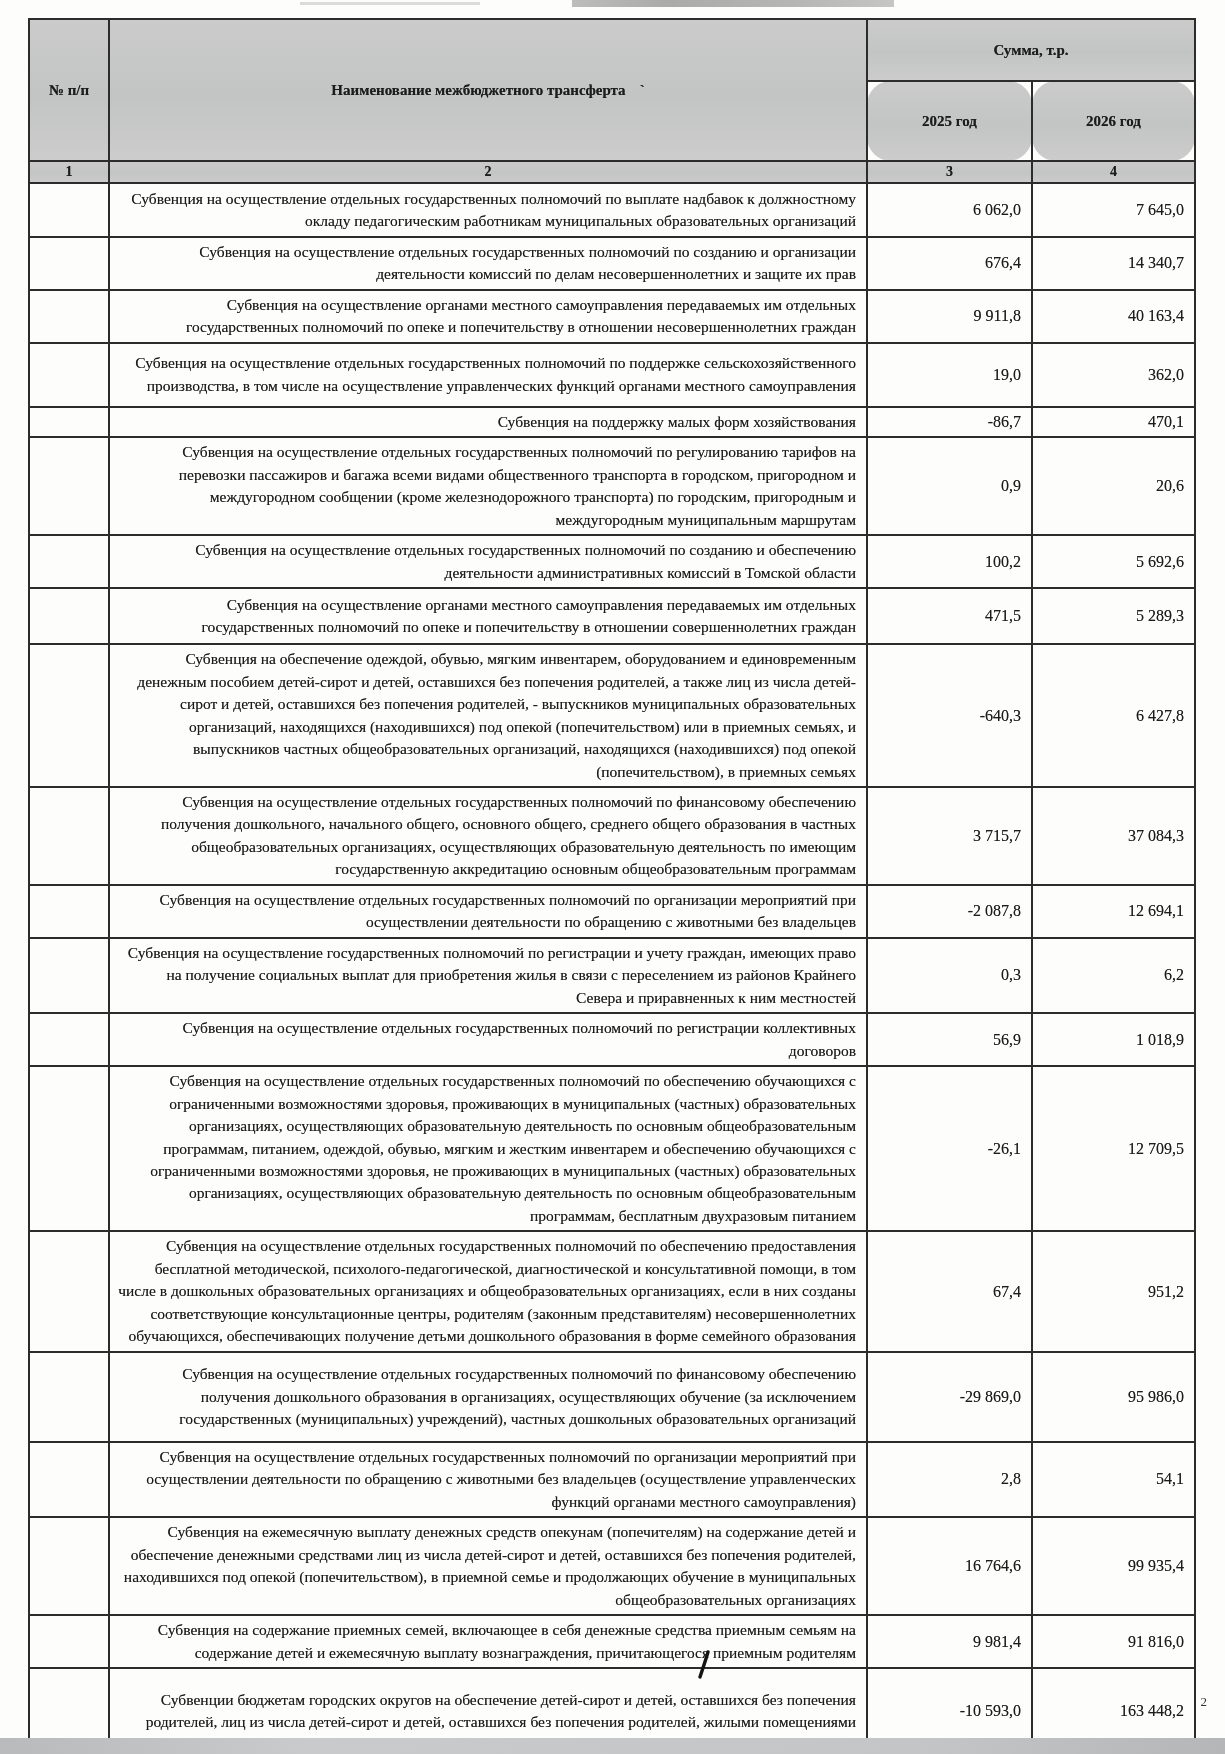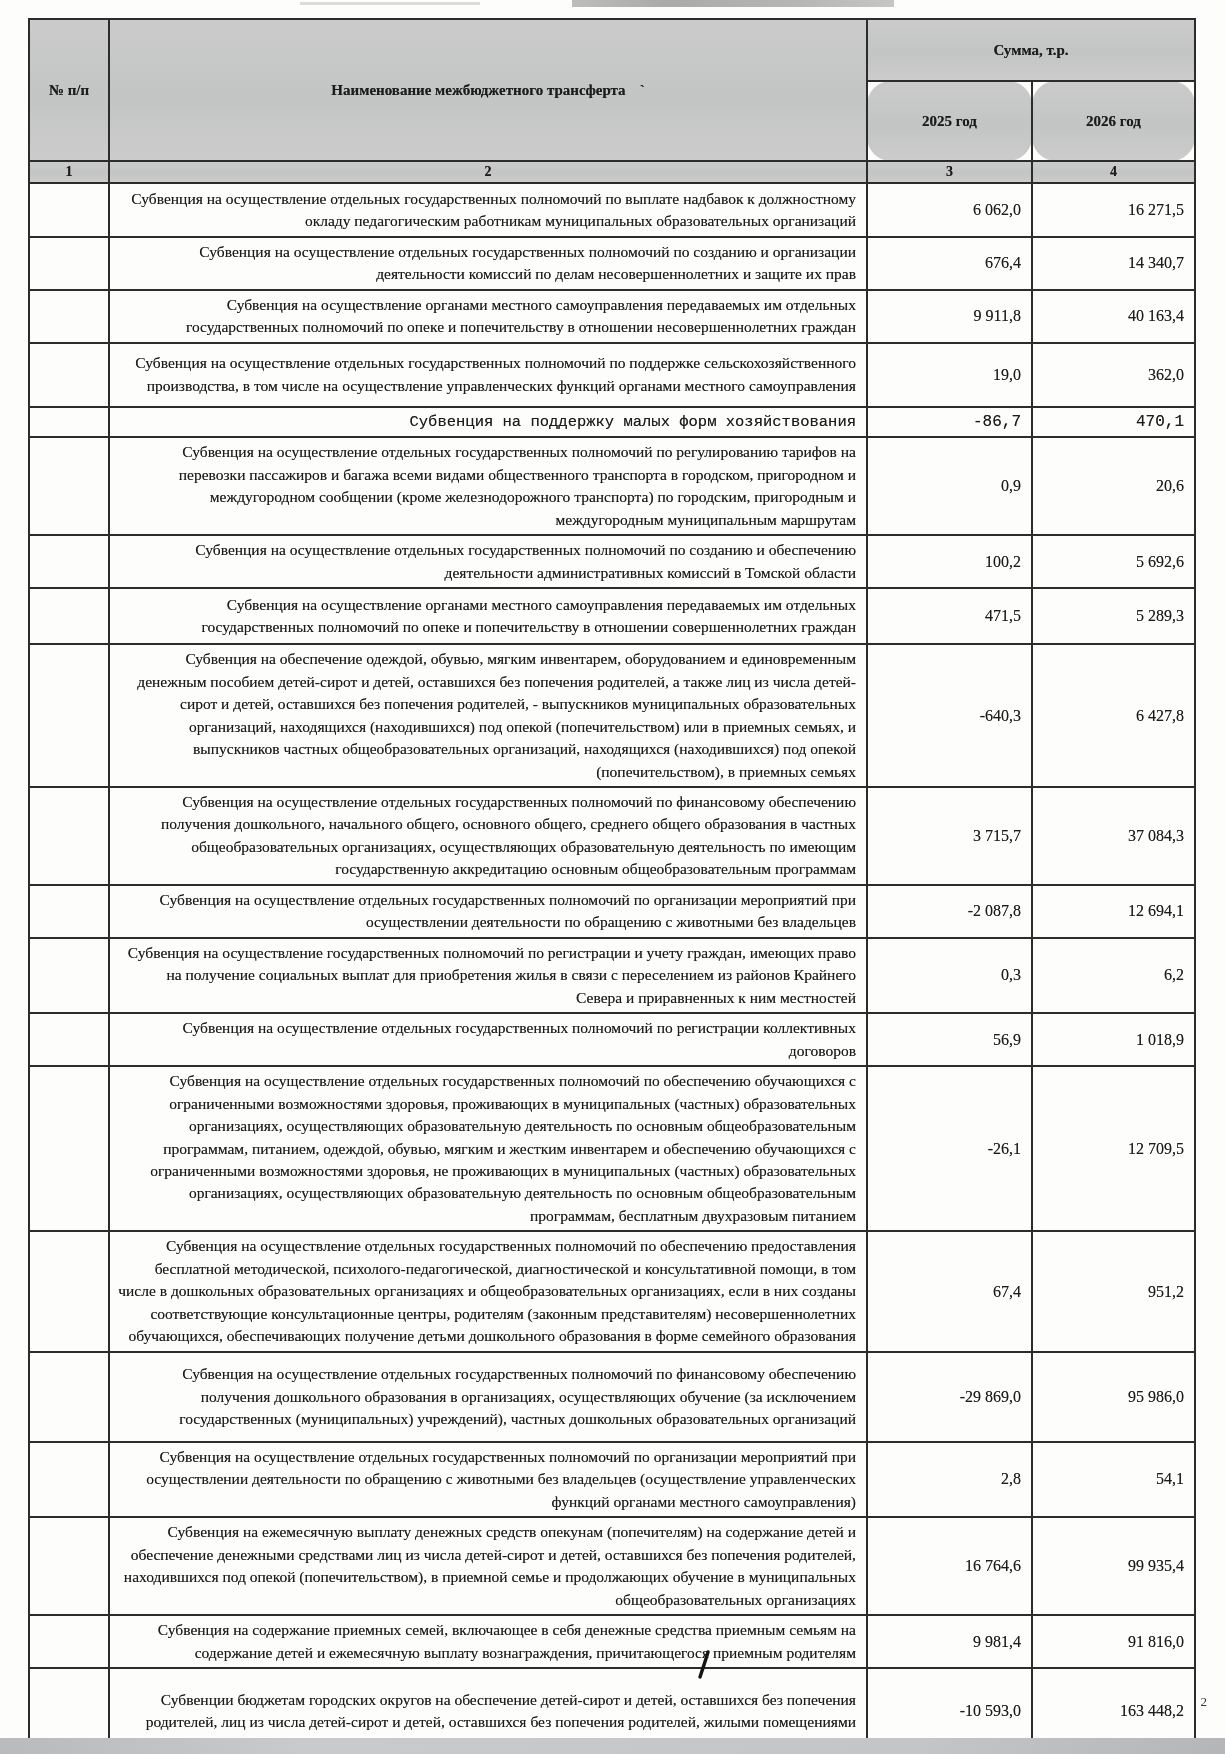--- a/index.html
+++ b/index.html
@@ -74,41 +74,41 @@
         <th>2</th>
         <th>3</th>
         <th>4</th>
       </tr>
     </thead>
     <tbody id="rows">
         <tr style="height: 54px;">
           <td class="c-num"></td>
           <td class="c-name">Субвенция на осуществление отдельных государственных полномочий по выплате надбавок к должностному окладу педагогическим работникам муниципальных образовательных организаций</td>
           <td class="c-val">6 062,0</td>
-          <td class="c-val">16 271,5</td>
+          <td class="c-val">7 645,0</td>
         </tr>
         <tr style="height: 48px;">
           <td class="c-num"></td>
           <td class="c-name">Субвенция на осуществление отдельных государственных полномочий по созданию и  организации деятельности комиссий по делам несовершеннолетних и защите их прав</td>
           <td class="c-val">676,4</td>
           <td class="c-val">14 340,7</td>
         </tr>
         <tr style="height: 47px;">
           <td class="c-num"></td>
           <td class="c-name">Субвенция на осуществление органами местного самоуправления передаваемых им отдельных государственных полномочий по опеке и попечительству в отношении несовершеннолетних граждан</td>
           <td class="c-val">9 911,8</td>
           <td class="c-val">40 163,4</td>
         </tr>
         <tr style="height: 64px;">
           <td class="c-num"></td>
           <td class="c-name">Субвенция на осуществление отдельных государственных полномочий по поддержке сельскохозяйственного производства, в том числе на осуществление управленческих функций органами местного самоуправления</td>
           <td class="c-val">19,0</td>
           <td class="c-val">362,0</td>
         </tr>
-        <tr style="height: 22px; font-family: Liberation Mono, monospace;">
+        <tr style="height: 22px;">
           <td class="c-num"></td>
           <td class="c-name">Субвенция на поддержку малых форм хозяйствования</td>
           <td class="c-val">-86,7</td>
           <td class="c-val">470,1</td>
         </tr>
         <tr style="height: 74px;">
           <td class="c-num"></td>
           <td class="c-name">Субвенция  на осуществление отдельных государственных полномочий по регулированию тарифов на перевозки пассажиров и багажа всеми видами общественного транспорта в городском, пригородном и междугородном сообщении (кроме железнодорожного транспорта) по городским, пригородным и междугородным муниципальным маршрутам</td>
           <td class="c-val">0,9</td>
           <td class="c-val">20,6</td>

